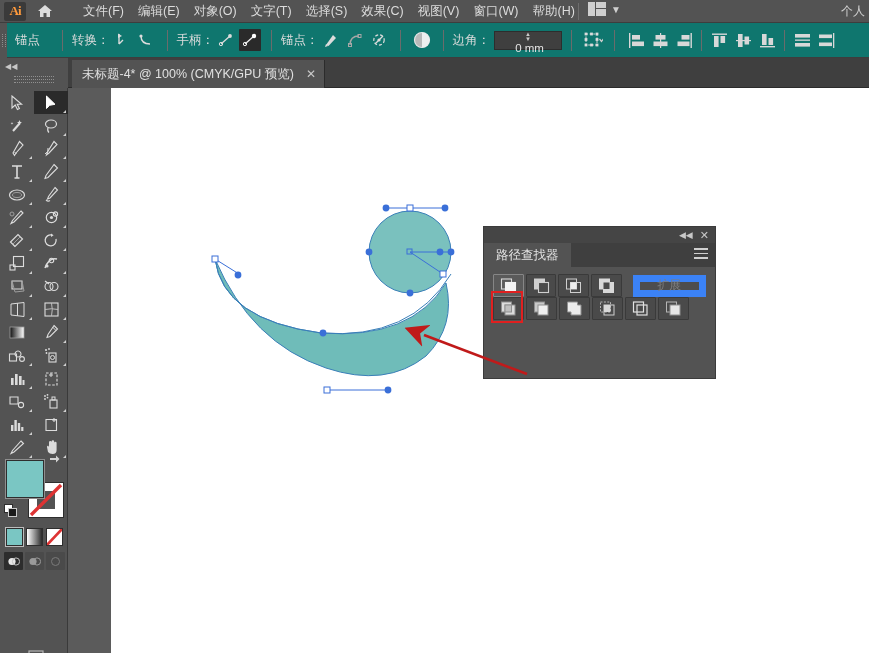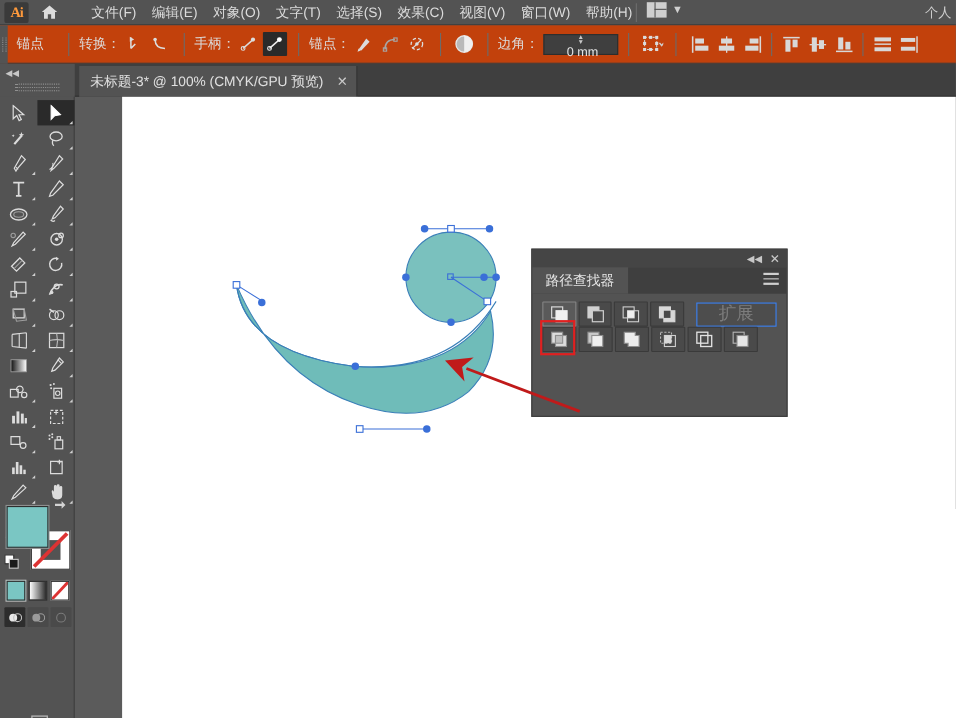--- a/index.html
+++ b/index.html
@@ -43,21 +43,21 @@
     position:absolute; right:2px; top:3px; font-size:12px; color:#cfcfcf;
     white-space:nowrap; overflow:hidden; width:26px;
   }
   .menu-sep{
     position:absolute; left:578px; top:3px; width:1px; height:17px; background:#6d6d6d;
   }
 
   
   .controlbar{
     position:absolute; left:0; top:23px; width:869px; height:35px;
-    background:#c2410c; border-bottom:1px solid #3d3d3d;
+    background:#0f766e; border-bottom:1px solid #3d3d3d;
     display:flex; align-items:center;
   }
   .cb-grip{ width:7px; height:35px; background:#535353; position:relative; }
   .cb-grip:after{
     content:""; position:absolute; left:2px; top:11px; width:2px; height:13px;
     border-left:1px dotted #8d8d8d; border-right:1px dotted #8d8d8d;
   }
   .cb-label{ font-size:12.5px; color:#dcdcdc; white-space:nowrap; }
   .cb-sep{ width:1px; height:21px; background:#6b6b6b; margin:0 9px; }
   .icon-btn{
@@ -180,22 +180,22 @@
   .pf-burger i{ display:block; height:1.5px; background:#cfcfcf; margin-bottom:3px; }
   .pf-body{ padding:7px 9px 0 9px; }
   .pf-sec-label{ font-size:12px; color:#dcdcdc; margin-bottom:5px; white-space:nowrap; }
   .pf-row{ display:flex; align-items:center; gap:2px; }
   .pf-btn{
     width:31px; height:23px; background:#4a4a4a; border:1px solid #3a3a3a;
     display:flex; align-items:center; justify-content:center; border-radius:1px;
   }
   .pf-btn.hl{ background:#5a5a5a; border:1px solid #868686; }
   .pf-expand{
-    margin-left:9px; width:74px; height:22px; background:#4d4d4d; border:1px solid #3b82f6;
-    color:#7d7d7d; font-size:16px; display:flex; align-items:center; justify-content:center;
+    margin-left:9px; width:74px; height:22px; background:#4d4d4d; border:7px solid #3b82f6;
+    color:#7d7d7d; font-size:12px; display:flex; align-items:center; justify-content:center;
   }
   .pf-row2{ margin-top:9px; }
   .pf-row2 .pf-btn{ width:31px; height:23px; }
 
   
   .hl-rect{
     position:absolute; left:491px; top:291px; width:32px; height:32px;
     border:2px solid #e02020; pointer-events:none;
   }
   .ann-svg{ position:absolute; left:0; top:0; width:869px; height:653px; pointer-events:none; }
@@ -400,21 +400,21 @@
 
   <div class="dock-collapse">◀◀</div>
   <div class="dock-grip">
       <i></i>
       <i></i>
       <i></i>
     </div>
 
   <div class="tabbar">
     <div class="tab">
-      <span class="tab-title">未标题-3* @ 100% (CMYK/GPU 预览)</span>
+      <span class="tab-title">未标题-4* @ 100% (CMYK/GPU 预览)</span>
       <span class="tab-close">✕</span>
     </div>
   </div>
 
   <div class="toolbar">
     <div class="tool-grid">
 
       <div class="tool">
         <svg width="14" height="16" viewBox="0 0 14 16">
             <path d="M2 1 L2 13 L5.2 10 L7.4 14.6 L9.4 13.6 L7.2 9.3 L11.6 9.3 Z" fill="none" stroke="#dcdcdc" stroke-width="1.1"></path>

